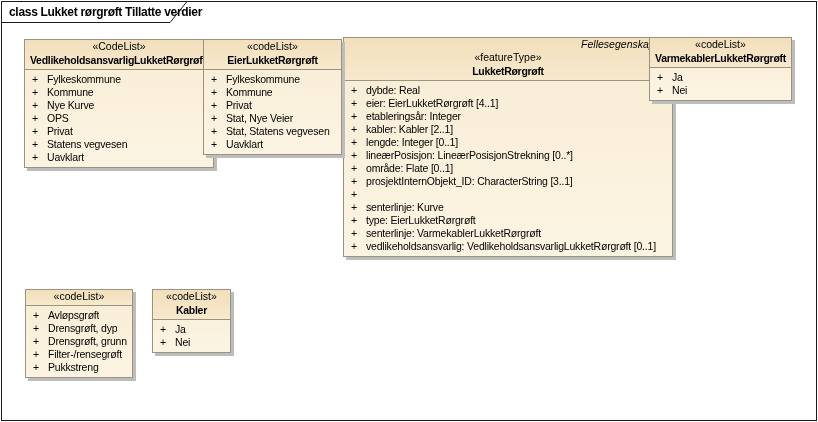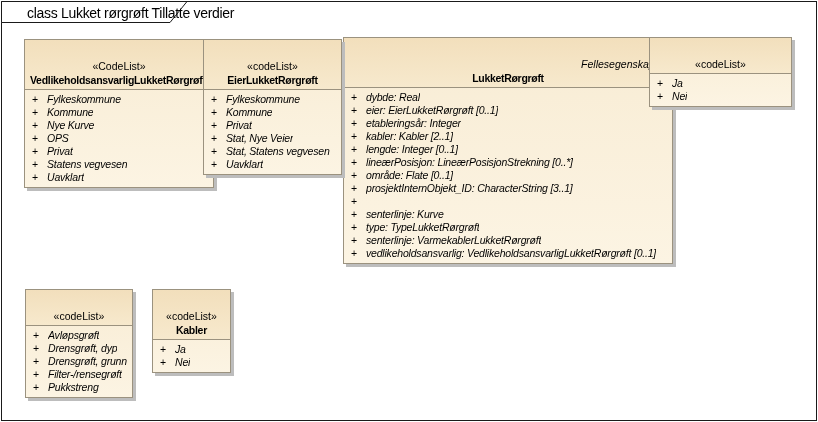--- a/index.html
+++ b/index.html
@@ -7,49 +7,49 @@
     width:818px;height:422px;position:relative;background:#ffffff;
     font-family:"Liberation Sans", sans-serif;color:#000;
     overflow:hidden;
   }
   .frame{
     position:absolute;left:1px;top:1px;right:1px;bottom:1px;
     border:1px solid #1a1a1a;background:#ffffff;
   }
   .frame-tab{position:absolute;left:1px;top:1px;width:192px;height:23px;}
   .frame-tab-label{
-    position:absolute;left:27px;top:5px;font-size:14px;font-weight:normal;
+    position:absolute;left:9px;top:5px;font-size:12px;font-weight:bold;
     letter-spacing:-0.3px;white-space:nowrap;
   }
   .uml-class{
     position:absolute;
     border:1px solid #9b927f;
     box-shadow:3px 3px 0 #bdbdbd;
     background:linear-gradient(#f8ecd4,#fcf4e3);
   }
   .hdr{
     background:linear-gradient(#f2dfbc,#f7e9cd);
     border-bottom:1px solid #9b927f;
     text-align:center;
-    padding:20px 2px 2px 2px;
+    padding:0 2px 2px 2px;
   }
   .pkg{
     font-size:10.5px;font-style:italic;text-align:right;
     padding-right:6px;line-height:13px;white-space:nowrap;overflow:hidden;
   }
   .stereo{font-size:10.5px;line-height:13px;white-space:nowrap;overflow:hidden;}
   .cname{
     font-size:10.5px;font-weight:bold;line-height:14px;
     letter-spacing:-0.3px;white-space:nowrap;overflow:hidden;
   }
   .align-left{text-align:left;padding-left:3px;}
   .attrs{padding:3px 0 3px 0;}
   .attr-row{display:flex;font-size:10.5px;line-height:13px;letter-spacing:-0.2px;}
   .plus{flex:none;width:15px;padding-left:7px;}
-  .alabel{white-space:nowrap;overflow:hidden;font-style:italic;}
+  .alabel{white-space:nowrap;overflow:hidden;}
 
   #box-vedlikehold{left:24px;top:39px;width:188px;z-index:1;}
   #box-eier{left:203px;top:39px;width:137px;z-index:2;}
   #box-lukket{left:343px;top:37px;width:328px;z-index:1;}
   #box-varmekabler{left:649px;top:37px;width:141px;z-index:3;}
   #box-type{left:25px;top:289px;width:106px;z-index:1;}
   #box-kabler{left:152px;top:289px;width:77px;z-index:1;}
 </style>
 </head>
 <body>
@@ -127,30 +127,31 @@
       <div class="attr-row">
         <span class="plus">+</span>
         <span class="alabel">Uavklart</span>
       </div>
     </div>
 </div>
 
 <div class="uml-class" id="box-lukket">
   <div class="hdr">
     <div class="pkg">Fellesegenskaper</div>
+    <div class="stereo">«featureType»</div>
     <div class="cname">LukketRørgrøft</div>
   </div>
   <div class="attrs">
       <div class="attr-row">
         <span class="plus">+</span>
         <span class="alabel">dybde: Real</span>
       </div>
       <div class="attr-row">
         <span class="plus">+</span>
-        <span class="alabel">eier: EierLukketRørgrøft [0..1]</span>
+        <span class="alabel">eier: EierLukketRørgrøft [4..1]</span>
       </div>
       <div class="attr-row">
         <span class="plus">+</span>
         <span class="alabel">etableringsår: Integer</span>
       </div>
       <div class="attr-row">
         <span class="plus">+</span>
         <span class="alabel">kabler: Kabler [2..1]</span>
       </div>
       <div class="attr-row">
@@ -171,36 +172,37 @@
       </div>
       <div class="attr-row">
         <span class="plus">+</span>
       </div>
       <div class="attr-row">
         <span class="plus">+</span>
         <span class="alabel">senterlinje: Kurve</span>
       </div>
       <div class="attr-row">
         <span class="plus">+</span>
-        <span class="alabel">type: TypeLukketRørgrøft</span>
+        <span class="alabel">type: EierLukketRørgrøft</span>
       </div>
       <div class="attr-row">
         <span class="plus">+</span>
         <span class="alabel">senterlinje: VarmekablerLukketRørgrøft</span>
       </div>
       <div class="attr-row">
         <span class="plus">+</span>
         <span class="alabel">vedlikeholdsansvarlig: VedlikeholdsansvarligLukketRørgrøft [0..1]</span>
       </div>
     </div>
 </div>
 
 <div class="uml-class" id="box-varmekabler">
   <div class="hdr">
     <div class="stereo">«codeList»</div>
+    <div class="cname">VarmekablerLukketRørgrøft</div>
   </div>
   <div class="attrs">
       <div class="attr-row">
         <span class="plus">+</span>
         <span class="alabel">Ja</span>
       </div>
       <div class="attr-row">
         <span class="plus">+</span>
         <span class="alabel">Nei</span>
       </div>

